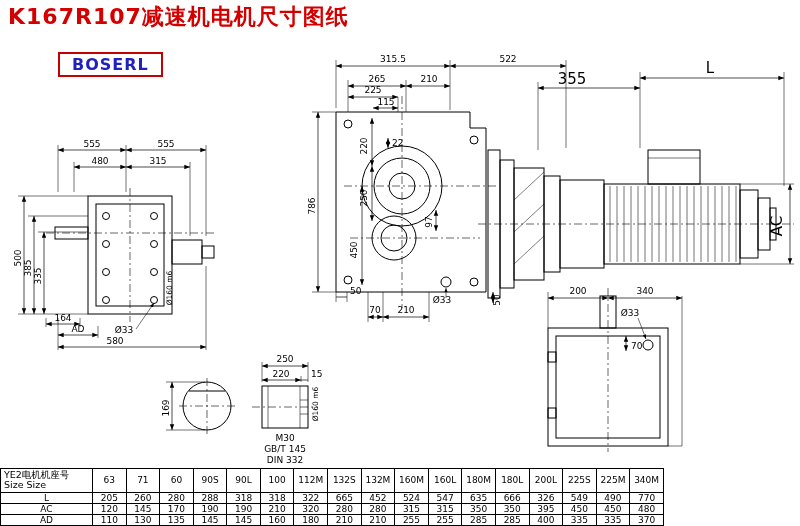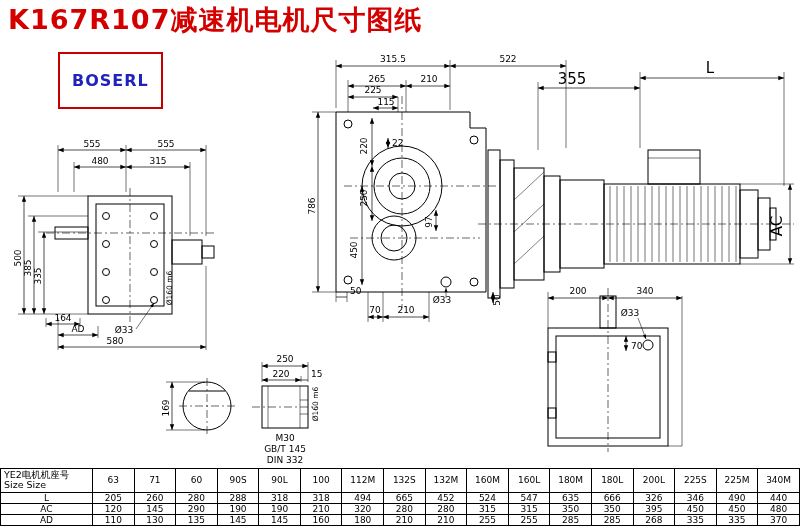--- a/index.html
+++ b/index.html
@@ -1,34 +1,34 @@
 <!DOCTYPE html>
 <html><head>
 <meta charset="utf-8">
 <style>
   *{box-sizing:border-box}
   html,body{margin:0;padding:0}
   body{width:800px;height:526px;position:relative;background:#fff;overflow:hidden;
        font-family:"DejaVu Sans",sans-serif;color:#000}
-  .title{position:absolute;left:8px;top:2px;font-size:27px;font-weight:bold;color:#d40000;letter-spacing:1px}
+  .title{position:absolute;left:8px;top:2px;font-size:22px;font-weight:bold;color:#d40000;letter-spacing:1px}
   .logo{position:absolute;left:58px;top:52px;border:2px solid #c40000;color:#2121bd;
-        font-weight:bold;font-size:16px;padding:17px 12px;letter-spacing:1px;background:#fff}
+        font-weight:bold;font-size:16px;padding:1px 12px;letter-spacing:1px;background:#fff}
   svg.drawing{position:absolute;left:0;top:0}
   
   .s{stroke:#000;stroke-width:1;fill:none}
   .d{stroke:#000;stroke-width:0.7;fill:none}
   .x{stroke:#000;stroke-width:0.55;fill:none}
   .cl{stroke:#000;stroke-width:0.6;fill:none;stroke-dasharray:8 3 2 3}
   .fin line{stroke:#000;stroke-width:0.55}
   .hatch{stroke:#000;stroke-width:0.5}
   svg text{font-size:9px;fill:#000;font-family:"DejaVu Sans",sans-serif}
   svg text.big{font-size:15px}
   svg text.tiny{font-size:7.5px}
   
-  table.dims{position:absolute;left:0;bottom:0;width:800px;border-collapse:collapse;
+  table.dims{position:absolute;left:0;bottom:0;width:664px;border-collapse:collapse;
              table-layout:fixed;background:#fff}
   .dims th,.dims td{border:1px solid #000;text-align:center;font-weight:normal;font-size:9px;
                     padding:0;line-height:1.12;overflow:hidden;white-space:nowrap}
   .dims th{height:24px}
   .dims td{height:11px}
   .dims .lbl{width:92px}
   .dims th.lbl{text-align:left;padding-left:3px;font-size:9.5px}
 </style>
 </head>
 <body>
@@ -301,37 +301,37 @@
   </thead>
   <tbody id="tbl-body">
       <tr>
         <td class="lbl">L</td>
         <td>205</td>
         <td>260</td>
         <td>280</td>
         <td>288</td>
         <td>318</td>
         <td>318</td>
-        <td>494</td>
+        <td>322</td>
         <td>665</td>
         <td>452</td>
         <td>524</td>
         <td>547</td>
         <td>635</td>
         <td>666</td>
         <td>326</td>
-        <td>346</td>
+        <td>549</td>
         <td>490</td>
-        <td>440</td>
+        <td>770</td>
       </tr>
       <tr>
         <td class="lbl">AC</td>
         <td>120</td>
         <td>145</td>
-        <td>290</td>
+        <td>170</td>
         <td>190</td>
         <td>190</td>
         <td>210</td>
         <td>320</td>
         <td>280</td>
         <td>280</td>
         <td>315</td>
         <td>315</td>
         <td>350</td>
         <td>350</td>
@@ -348,19 +348,19 @@
         <td>145</td>
         <td>145</td>
         <td>160</td>
         <td>180</td>
         <td>210</td>
         <td>210</td>
         <td>255</td>
         <td>255</td>
         <td>285</td>
         <td>285</td>
-        <td>268</td>
+        <td>400</td>
         <td>335</td>
         <td>335</td>
         <td>370</td>
       </tr>
     </tbody>
 </table>
 
 </body></html>

